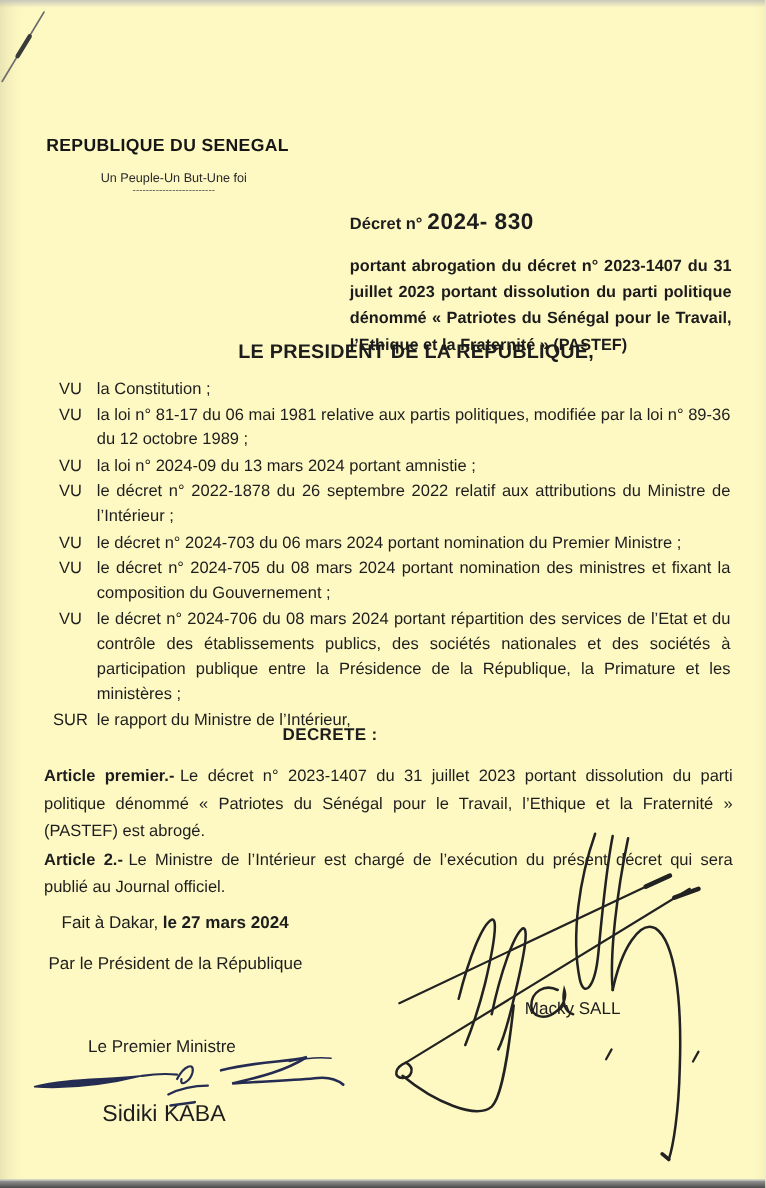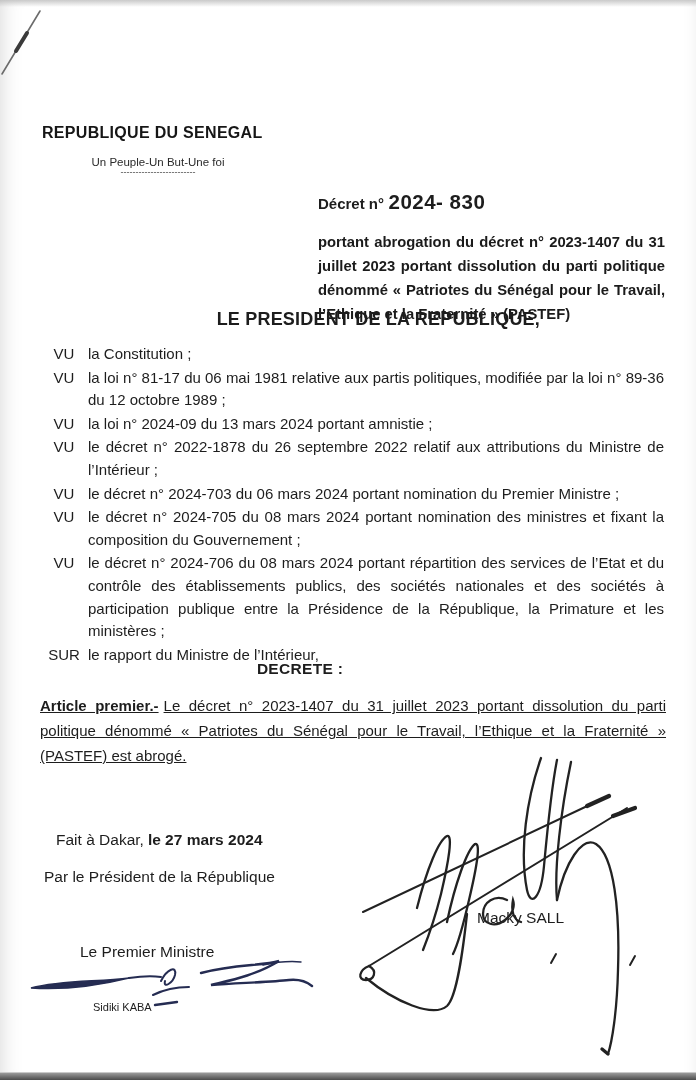--- a/index.html
+++ b/index.html
@@ -1,19 +1,19 @@
 <!DOCTYPE html>
 <html><head>
 <meta charset="utf-8">
 <style>
   * { margin:0; padding:0; box-sizing:border-box; }
   html,body { background:#e9e9e9; }
   .page {
     position:relative; width:696px; height:1080px; margin:0 auto;
-    background:#ffffff; overflow:hidden;
+    background:#fef9c3; overflow:hidden;
     font-family:"Liberation Sans","DejaVu Sans",sans-serif;
     color:#1d1d1d;
     box-shadow: inset 16px 0 24px -18px rgba(0,0,0,.20),
                 inset -10px 0 18px -14px rgba(0,0,0,.10);
   }
   .scan-top-edge { position:absolute; top:0; left:0; right:0; height:7px;
     background:linear-gradient(to bottom, #b9b9b9, rgba(252,252,251,0)); opacity:.75; }
   .scan-bottom-bar { position:absolute; bottom:0; left:0; right:0; height:8px;
     background:linear-gradient(to bottom,#9a9a9a,#4b4b4b); border-top:1px solid #c9c9c9; }
   .corner-mark { position:absolute; top:0; left:0; width:60px; height:90px; }
@@ -36,30 +36,30 @@
   .visas { position:absolute; top:343px; left:40px; width:624px; }
   .visa-row { display:flex; font-size:15px; line-height:22.6px; margin-bottom:1px; }
   .visa-label { width:48px; flex:0 0 48px;text-align:center; }
   .visa-text { flex:1; text-align:justify; }
 
   .decrete-heading { position:absolute; top:660px; left:100px; width:400px; text-align:center;
     font-size:15.5px; font-weight:bold; letter-spacing:.3px; }
 
   .article { position:absolute; left:40px; width:626px; font-size:15px; line-height:25px;
     text-align:justify; }
-  .article-1 { top:693px;text-decoration:underline; }
+  .article-1 { top:693px; }
   .article-2 { top:769px; }
   .lead { font-weight:bold; margin-right:5px; }
 
   .fait-line { position:absolute; top:831px; left:56px; font-size:15.5px;text-align:center; }
   .fait-date { font-weight:bold; margin-left:4px; }
 
   .par-president { position:absolute; top:868px; left:44px; font-size:15.5px; }
   .premier-ministre { position:absolute; top:943px; left:80px; font-size:15.5px; }
-  .sidiki-name { position:absolute; top:1001px; left:93px; font-size:11px;text-align:center; }
+  .sidiki-name { position:absolute; top:1001px; left:93px; font-size:21px;text-align:center; }
   .macky-name { position:absolute; top:909px; left:477px; font-size:15.5px; }
 
   .pm-sign { position:absolute; top:951px; left:25px; width:292px; height:64px; z-index:4;
     pointer-events:none; }
   .president-sign { position:absolute; top:750px; left:355px; width:341px; height:330px;
     z-index:5; pointer-events:none; }
 </style>
 </head>
 <body>
 
@@ -122,20 +122,23 @@
       <span class="visa-text">le rapport du Ministre de l’Intérieur,</span>
     </div>
   </div>
 
   <div class="decrete-heading">DECRETE :</div>
 
   <div class="article article-1">
     <b class="lead">Article premier.-</b><span>Le décret n° 2023-1407 du 31 juillet 2023 portant dissolution du parti politique dénommé « Patriotes du Sénégal pour le Travail, l’Ethique et la Fraternité » (PASTEF) est abrogé.</span>
   </div>
 
+  <div class="article article-2">
+    <b class="lead">Article 2.-</b><span>Le Ministre de l’Intérieur est chargé de l’exécution du présent décret qui sera publié au Journal officiel.</span>
+  </div>
 
   <div class="fait-line">
     <span>Fait à Dakar,</span><span class="fait-date">le 27 mars 2024</span>
   </div>
 
   <div class="par-president">Par le Président de la République</div>
   <div class="premier-ministre">Le Premier Ministre</div>
   <div class="sidiki-name">Sidiki KABA</div>
   <div class="macky-name">Macky SALL</div>
 

